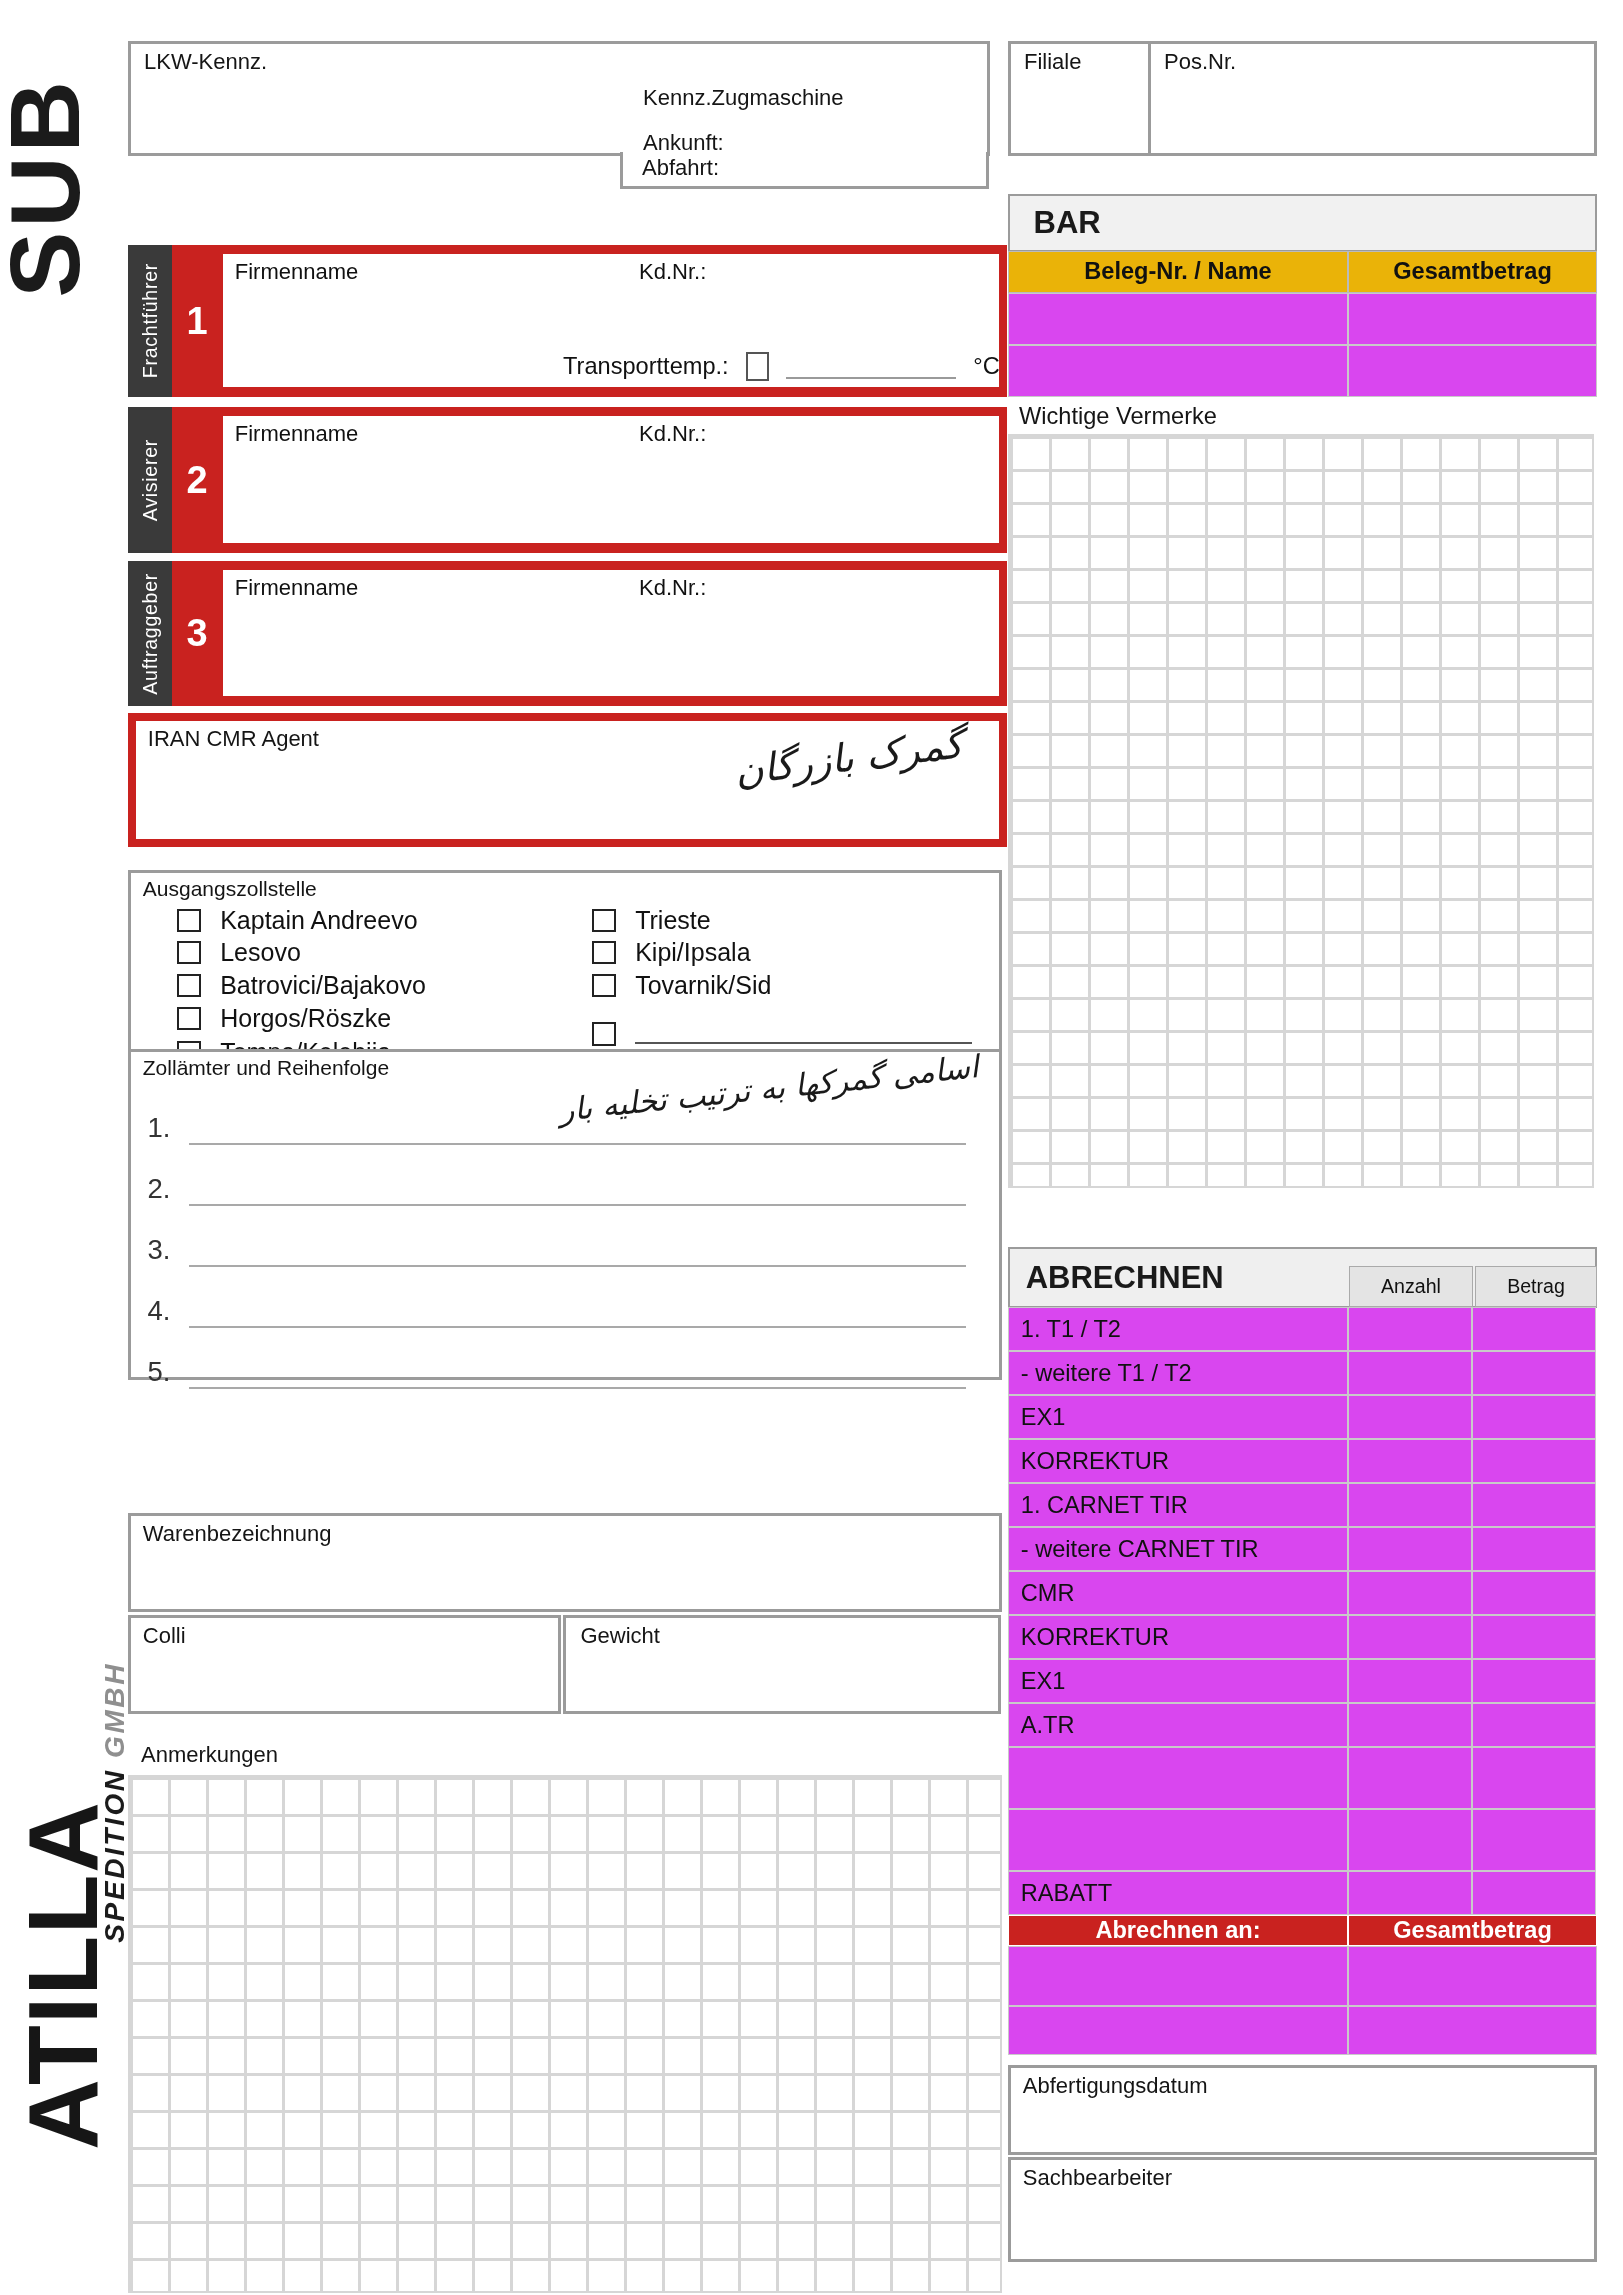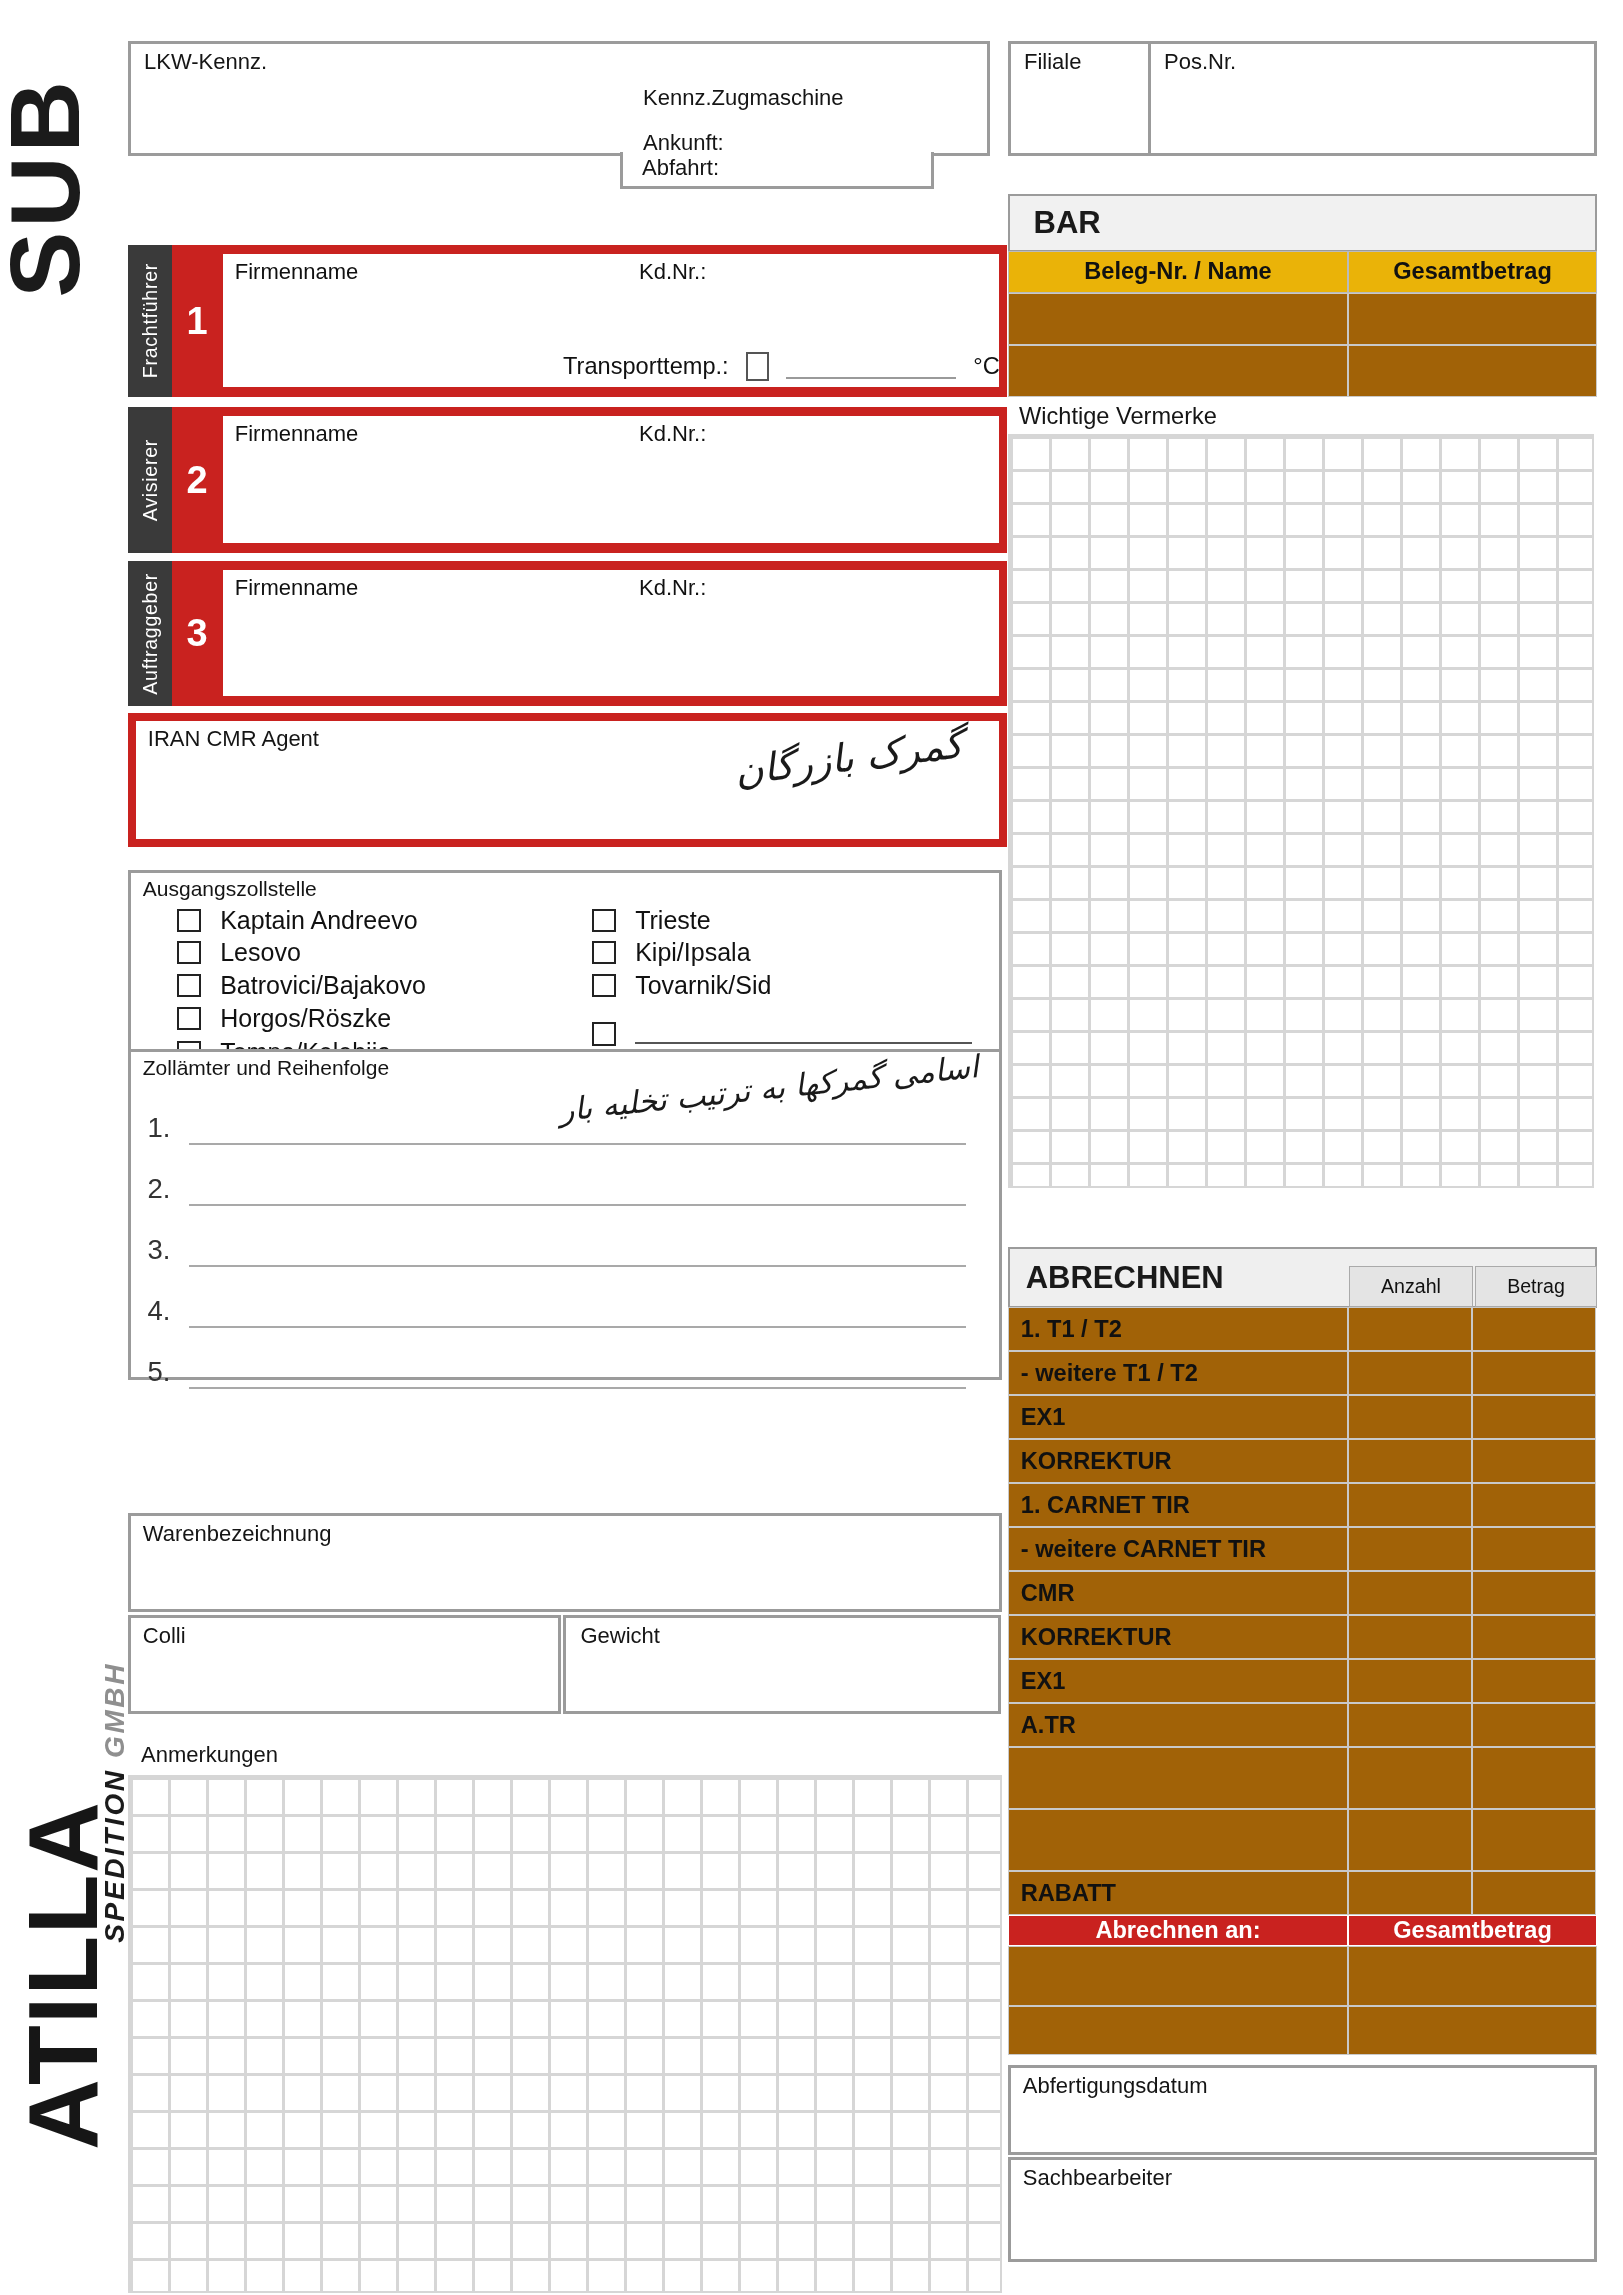--- a/index.html
+++ b/index.html
@@ -47,41 +47,41 @@
   
   .grid{position:absolute;background:#fff;border:2.6px solid var(--grid);
         background-image:linear-gradient(to right,var(--grid) 2.6px,transparent 2.6px),
                          linear-gradient(to bottom,var(--grid) 2.6px,transparent 2.6px);}
   .grid.vermerke{left:1008px;top:434px;width:586px;height:754px;background-size:39px 100%,100% 33px;}
   .grid.anmerk{left:128px;top:1775px;width:874px;height:518px;background-size:38px 100%,100% 37px;}
   
   .hdrbox{position:absolute;background:var(--hbg);border:2.6px solid var(--bborder);}
   .titletext{font-size:31px;font-weight:800;color:#1a1a1a;}
   .row{display:flex;}
-  .cell{border:1.3px solid var(--tline);background:#a16207;font-weight:bold;}
+  .cell{border:1.3px solid var(--tline);background:#d946ef;}
   .thead{background:#eab308;font-weight:700;font-size:23.6px;text-align:center;border:1.3px solid #bbb;}
   .abr-label{font-size:23.6px;padding-left:11.8px;display:flex;align-items:center;}
   .redrow .cell{background:var(--red);border-color:#fff;color:#fff;font-weight:700;font-size:23.6px;
                 display:flex;align-items:center;justify-content:center;}
 </style>
 </head>
 <body>
 
 <div id="page">
 
   <div class="sub-logo">
     <span class="vtext">SUB</span>
   </div>
 
   <div class="box" style="left:128px;top:41px;width:862px;height:115px;">
     <span class="lbl" style="left:13px;top:5.2px;">LKW-Kennz.</span>
     <span class="lbl" style="left:512px;top:5.2px;margin-top:36px;">Kennz.Zugmaschine</span>
     <span class="lbl" style="left:512px;top:86px;">Ankunft:</span>
   </div>
-  <div style="position:absolute;left:620px;top:152px;width:314px;height:37px;background:#fff;border:3.3px solid var(--bborder);border-top:none;text-decoration:underline;">
+  <div style="position:absolute;left:620px;top:152px;width:369px;height:37px;background:#fff;border:3.3px solid var(--bborder);border-top:none;text-decoration:underline;">
     <span class="lbl" style="left:19px;top:2.6px;">Abfahrt:</span>
   </div>
 
   <div class="box" style="left:1008px;top:41px;width:589px;height:115px;">
     <div style="position:absolute;left:137px;top:0;bottom:0;width:2.6px;background:var(--bborder);"></div>
     <span class="lbl" style="left:13px;top:5.2px;">Filiale</span>
     <span class="lbl" style="left:153px;top:5.2px;">Pos.Nr.</span>
   </div>
 
   <div class="hdrbox" style="left:1008px;top:194px;width:589px;height:58px;">

